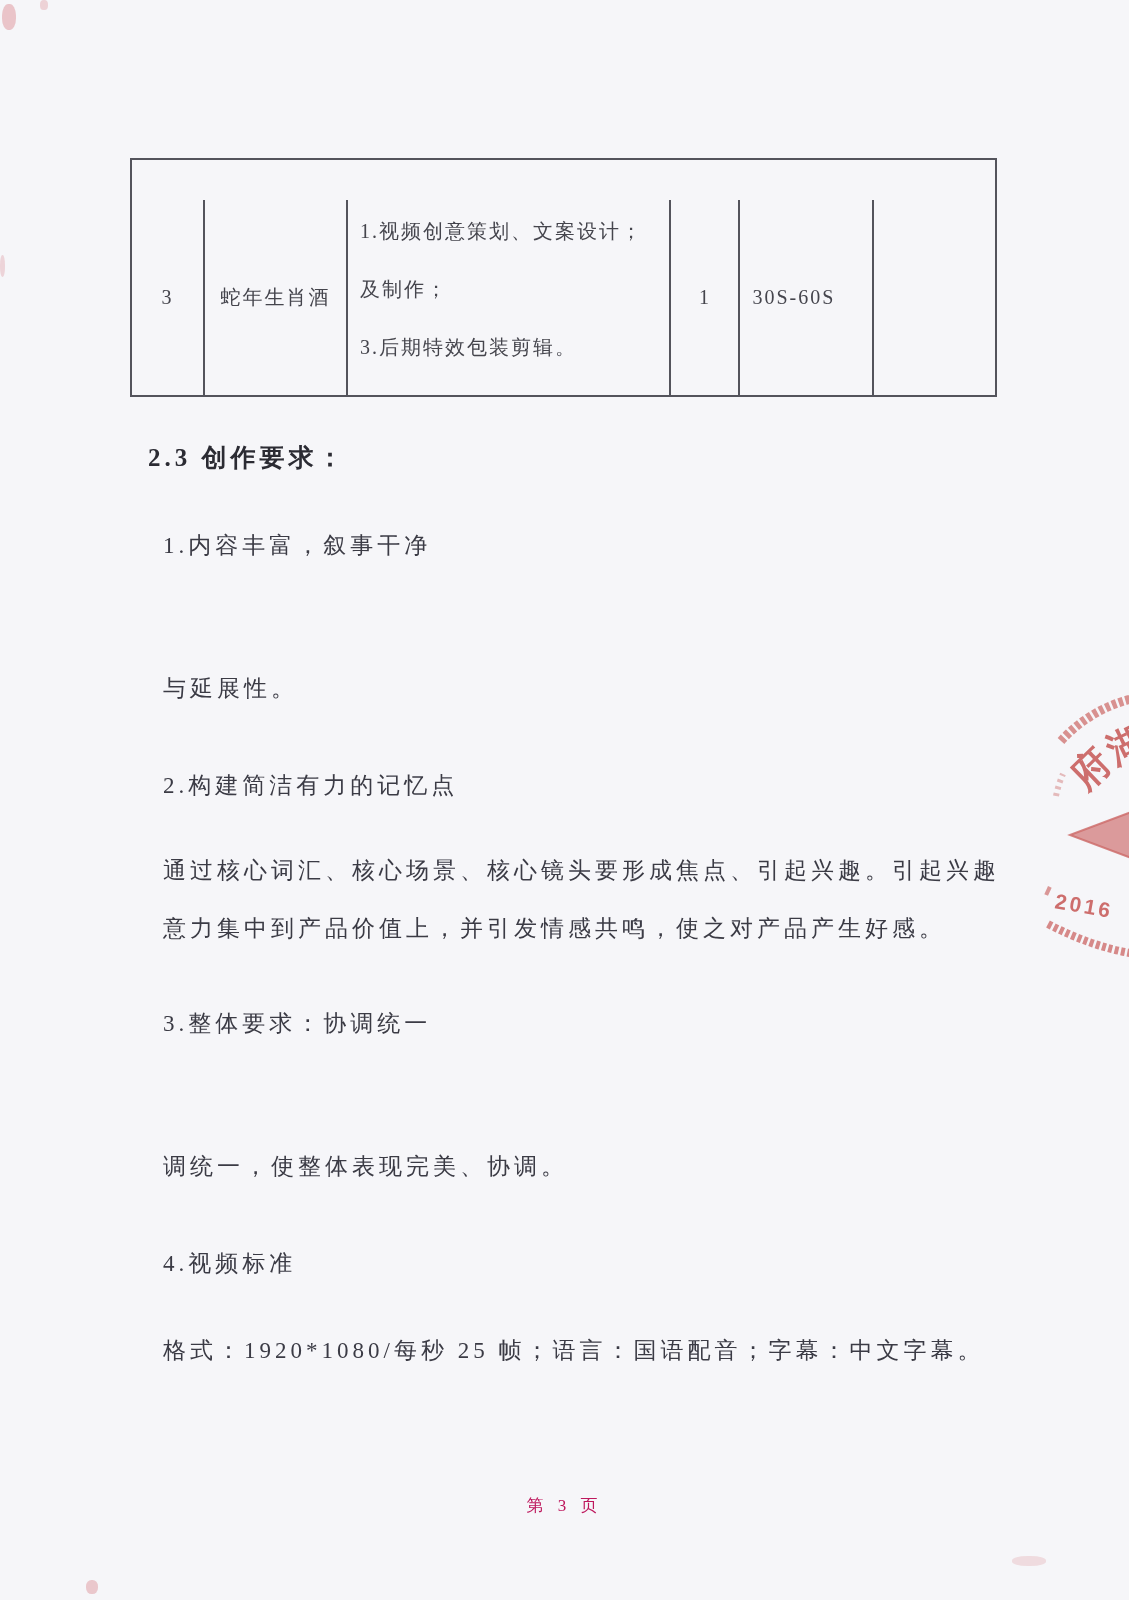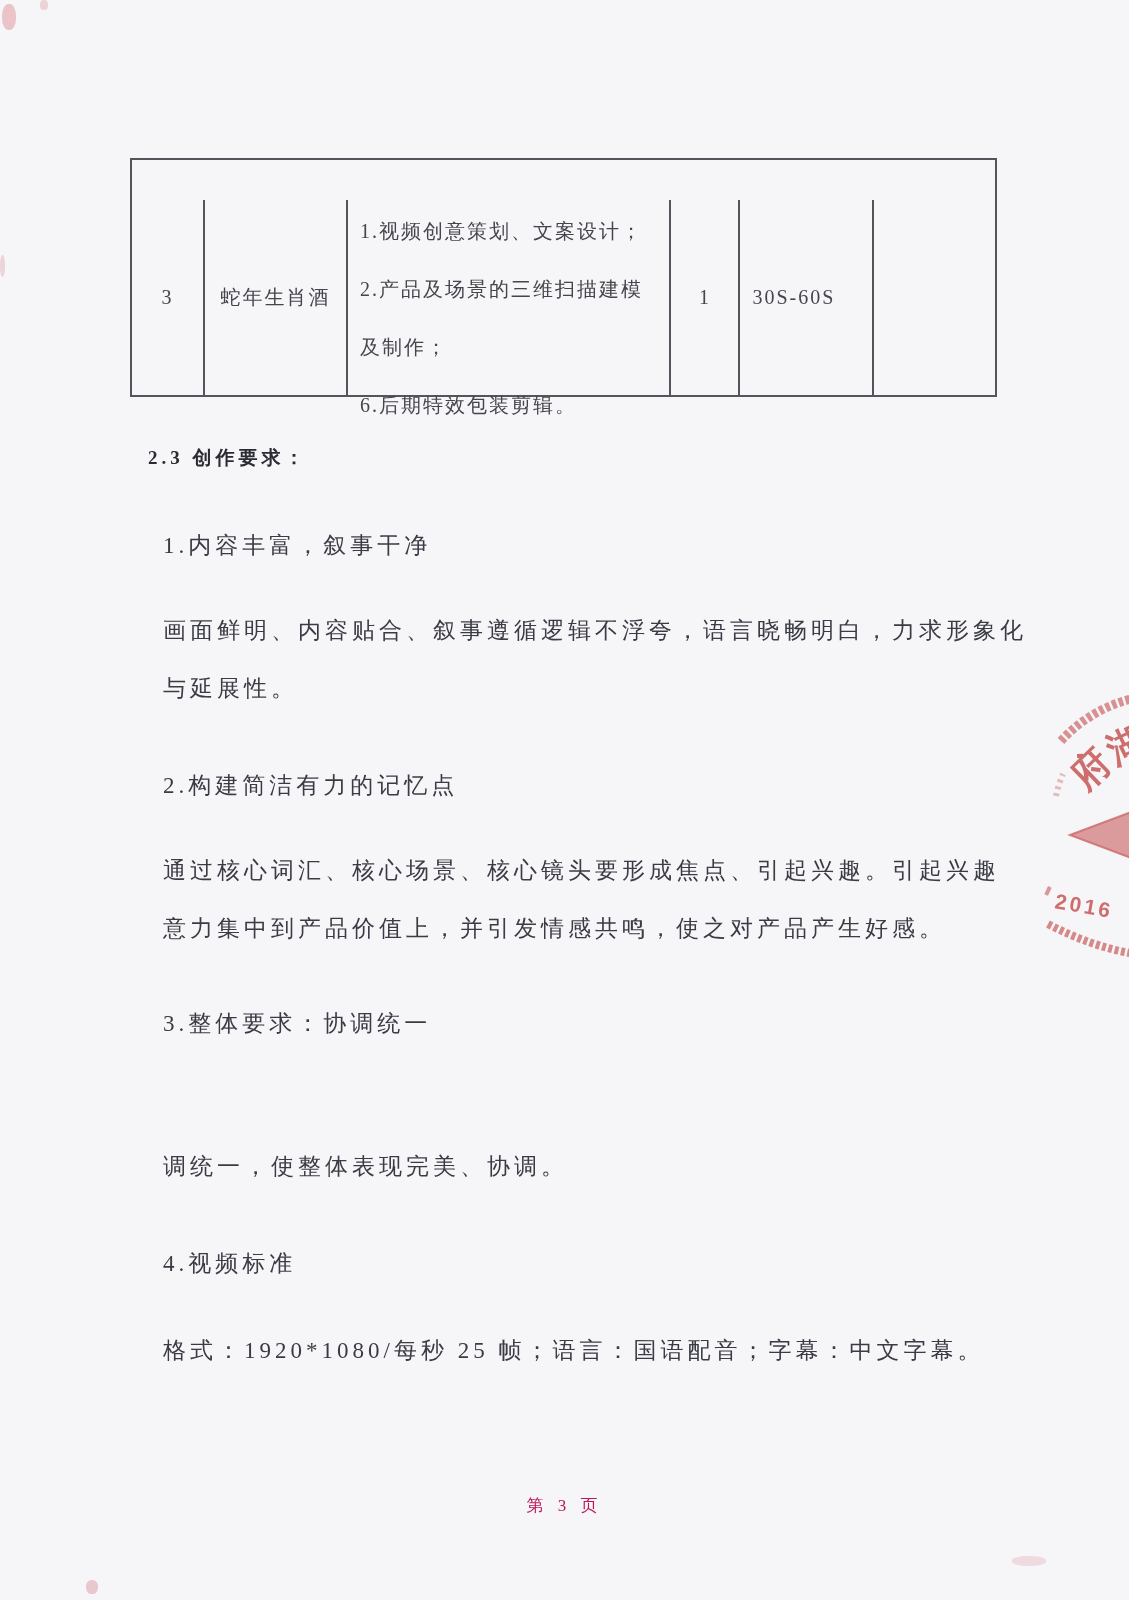--- a/index.html
+++ b/index.html
@@ -29,21 +29,21 @@
   .col-note{width:125px;}
   .cline{line-height:58px;white-space:nowrap;}
   
   .tline{
     position:absolute;left:163px;
     font-size:23px;letter-spacing:4px;
     line-height:32px;white-space:nowrap;color:#3b3b45;
   }
   .heading{
     position:absolute;left:148px;top:441px;
-    font-size:19px;font-weight:bold;letter-spacing:4px;
+    font-size:25px;font-weight:bold;letter-spacing:4px;
     color:#2b2b33;white-space:nowrap;line-height:34px;
   }
   .footer-label{
     position:absolute;left:0;top:1494px;width:100%;
     text-align:center;font-size:17px;letter-spacing:5px;color:#be185d;
   }
   
   .stamp-svg{position:absolute;left:1020px;top:690px;width:109px;height:290px;}
   
   .speck{position:absolute;border-radius:45%;}
@@ -60,39 +60,37 @@
 
   <div class="doc-table">
     <div class="cell col-no">
       <span>3</span>
     </div>
     <div class="cell col-name">
       <span>蛇年生肖酒</span>
     </div>
     <div class="cell col-content">
       <div class="cline">1.视频创意策划、文案设计；</div>
-      <div class="cline">2.产品及场景的三维扫描建模</div>
       <div class="cline">及制作；</div>
-      <div class="cline">6.后期特效包装剪辑。</div>
+      <div class="cline">3.后期特效包装剪辑。</div>
     </div>
     <div class="cell col-qty">
       <span>1</span>
     </div>
     <div class="cell col-dur">
       <span>30S-60S</span>
     </div>
     <div class="cell col-note">
       <span></span>
     </div>
   </div>
 
   <div class="heading">2.3 创作要求：</div>
 
   <div class="tline" style="top:530px">1.内容丰富，叙事干净</div>
-  <div class="tline" style="top:615px">画面鲜明、内容贴合、叙事遵循逻辑不浮夸，语言晓畅明白，力求形象化</div>
   <div class="tline" style="top:673px">与延展性。</div>
 
   <div class="tline" style="top:770px">2.构建简洁有力的记忆点</div>
   <div class="tline" style="top:855px">通过核心词汇、核心场景、核心镜头要形成焦点、引起兴趣。引起兴趣</div>
   <div class="tline" style="top:913px">意力集中到产品价值上，并引发情感共鸣，使之对产品产生好感。</div>
 
   <div class="tline" style="top:1008px">3.整体要求：协调统一</div>
   <div class="tline" style="top:1151px">调统一，使整体表现完美、协调。</div>
 
   <div class="tline" style="top:1248px">4.视频标准</div>

